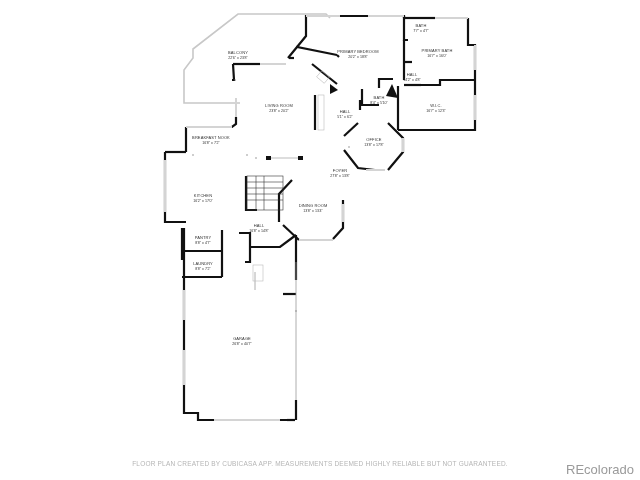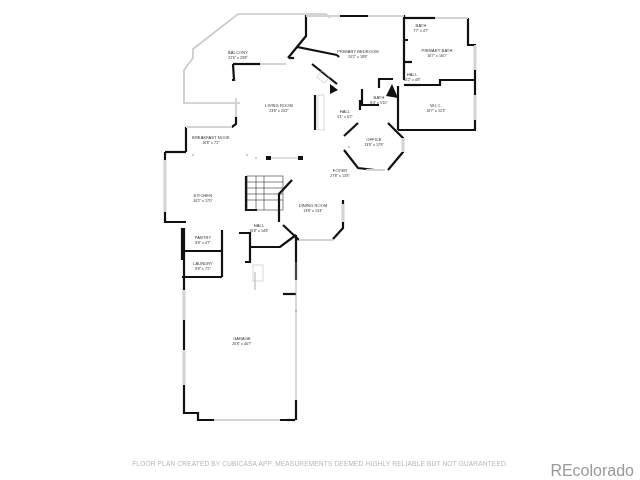--- a/index.html
+++ b/index.html
@@ -2,21 +2,21 @@
 <html><head>
   <meta charset="utf-8">
   <style>
     html, body { margin:0; padding:0; background:#ffffff; }
     body { width:640px; height:480px; position:relative; overflow:hidden; font-family:"Liberation Sans", sans-serif; }
     #plan { position:absolute; left:0; top:0; width:640px; height:480px; }
     .room-label { position:absolute; text-align:center; font-family:"Liberation Sans", sans-serif; color:#333; line-height:1.15; transform:translate(-50%,-50%); white-space:nowrap; }
     .room-label .name { font-size:4px; letter-spacing:0.1px; }
     .room-label .dim { font-size:3.6px; }
     .footer-note { position:absolute; left:0; width:640px; top:460px; text-align:center; font-size:6.5px; color:#b5b5b5; letter-spacing:0.2px; }
-    .brand { position:absolute; right:6px; top:462px; font-size:16px; color:#9a9a9a; }
+    .brand { position:absolute; right:6px; top:462px; font-size:13px; color:#9a9a9a; }
   </style>
 </head>
 <body>
 
 <svg id="plan" viewBox="0 0 640 480" xmlns="http://www.w3.org/2000/svg">
   <g fill="none" stroke="#c8c8c8" stroke-width="1.6">
     <polyline points="240,103 184,103 184,70 193,58 193,49 238,14 326,14 330,18"></polyline>
   </g>
 
   <g fill="none" stroke="#111" stroke-width="2.2" stroke-linejoin="miter">

